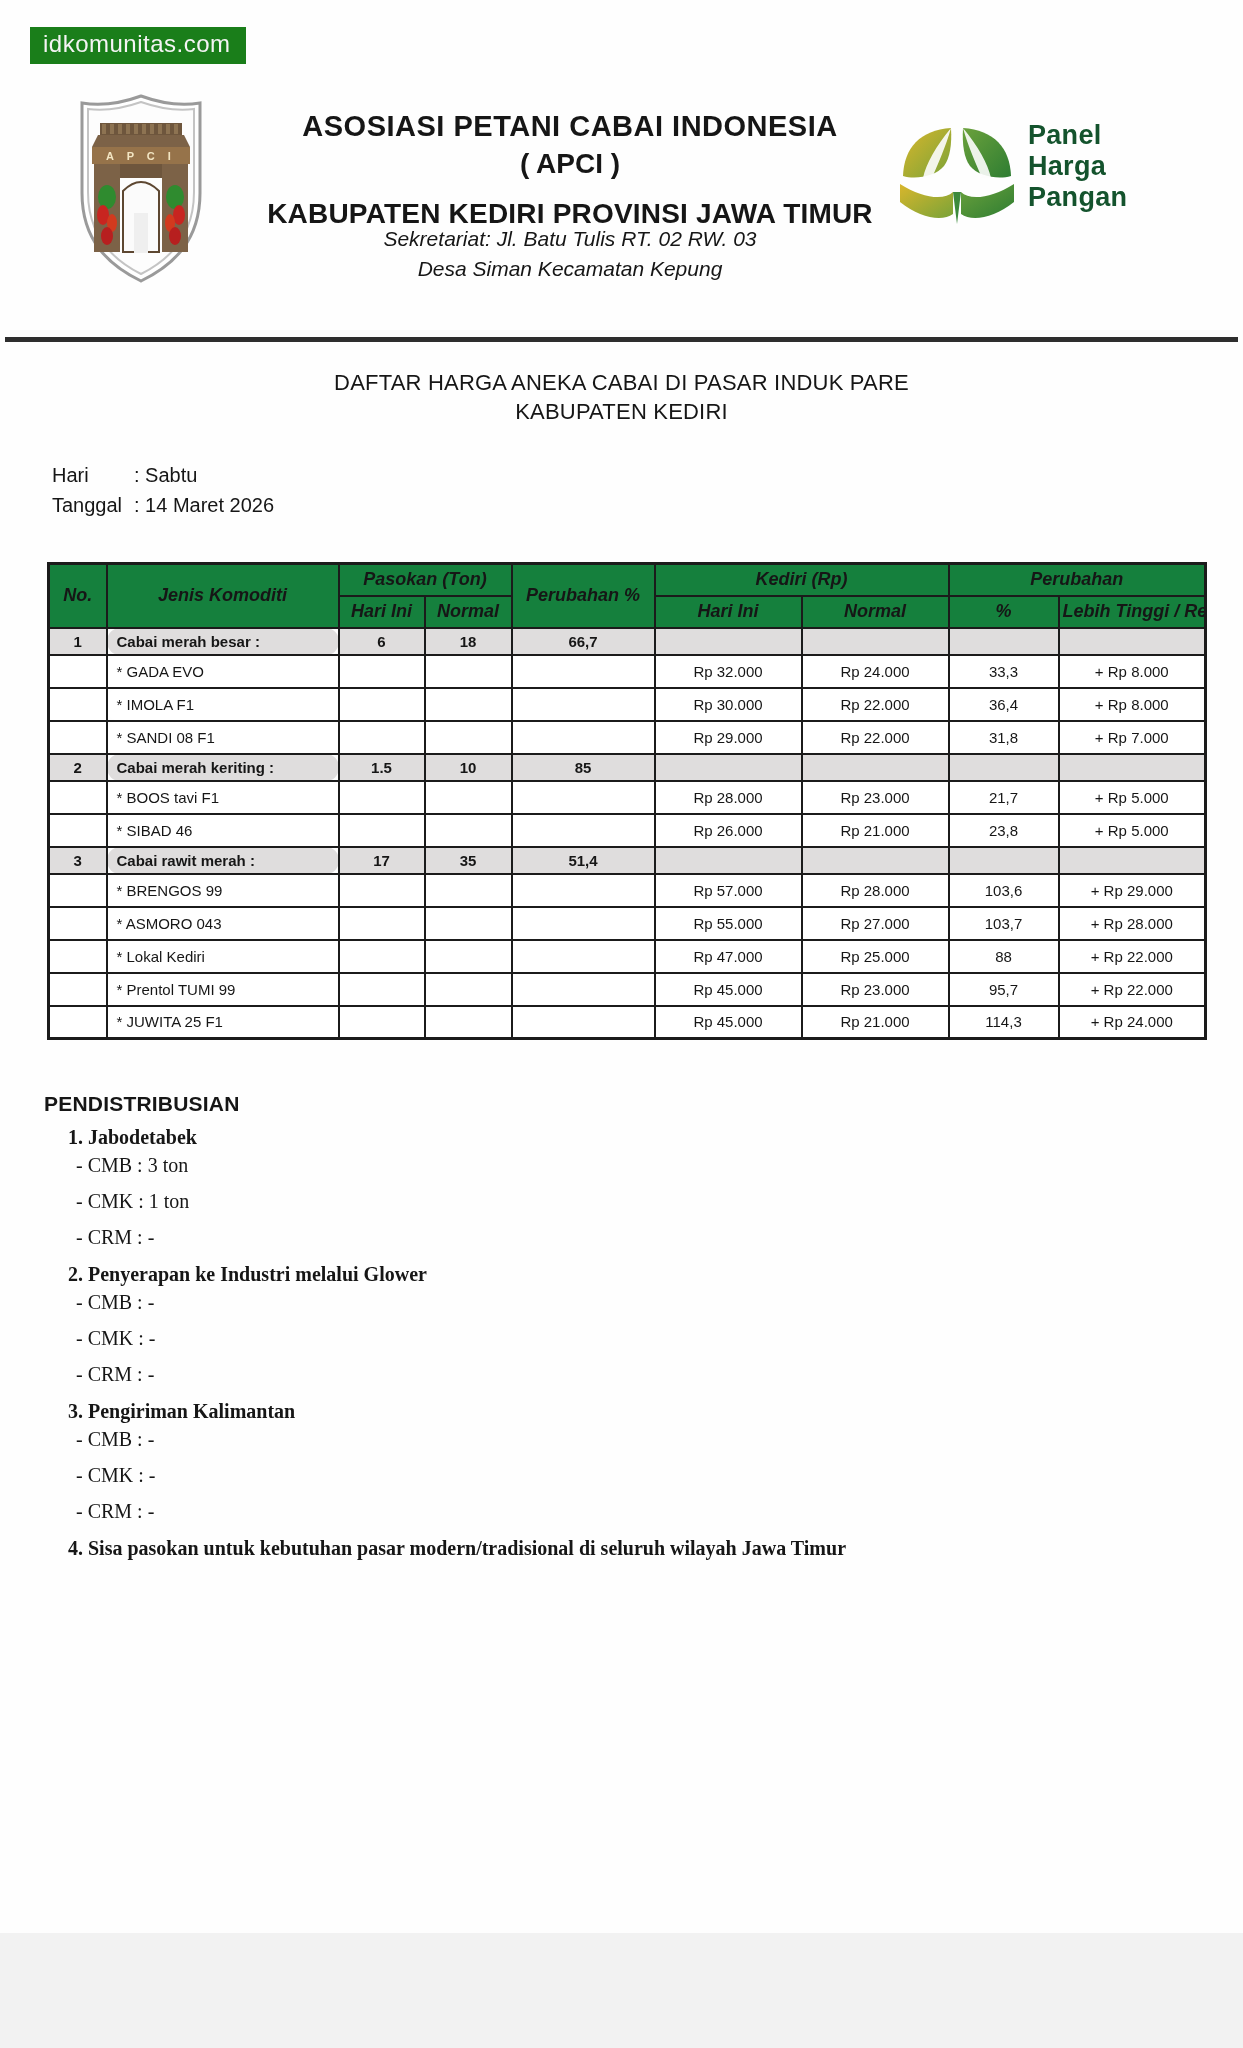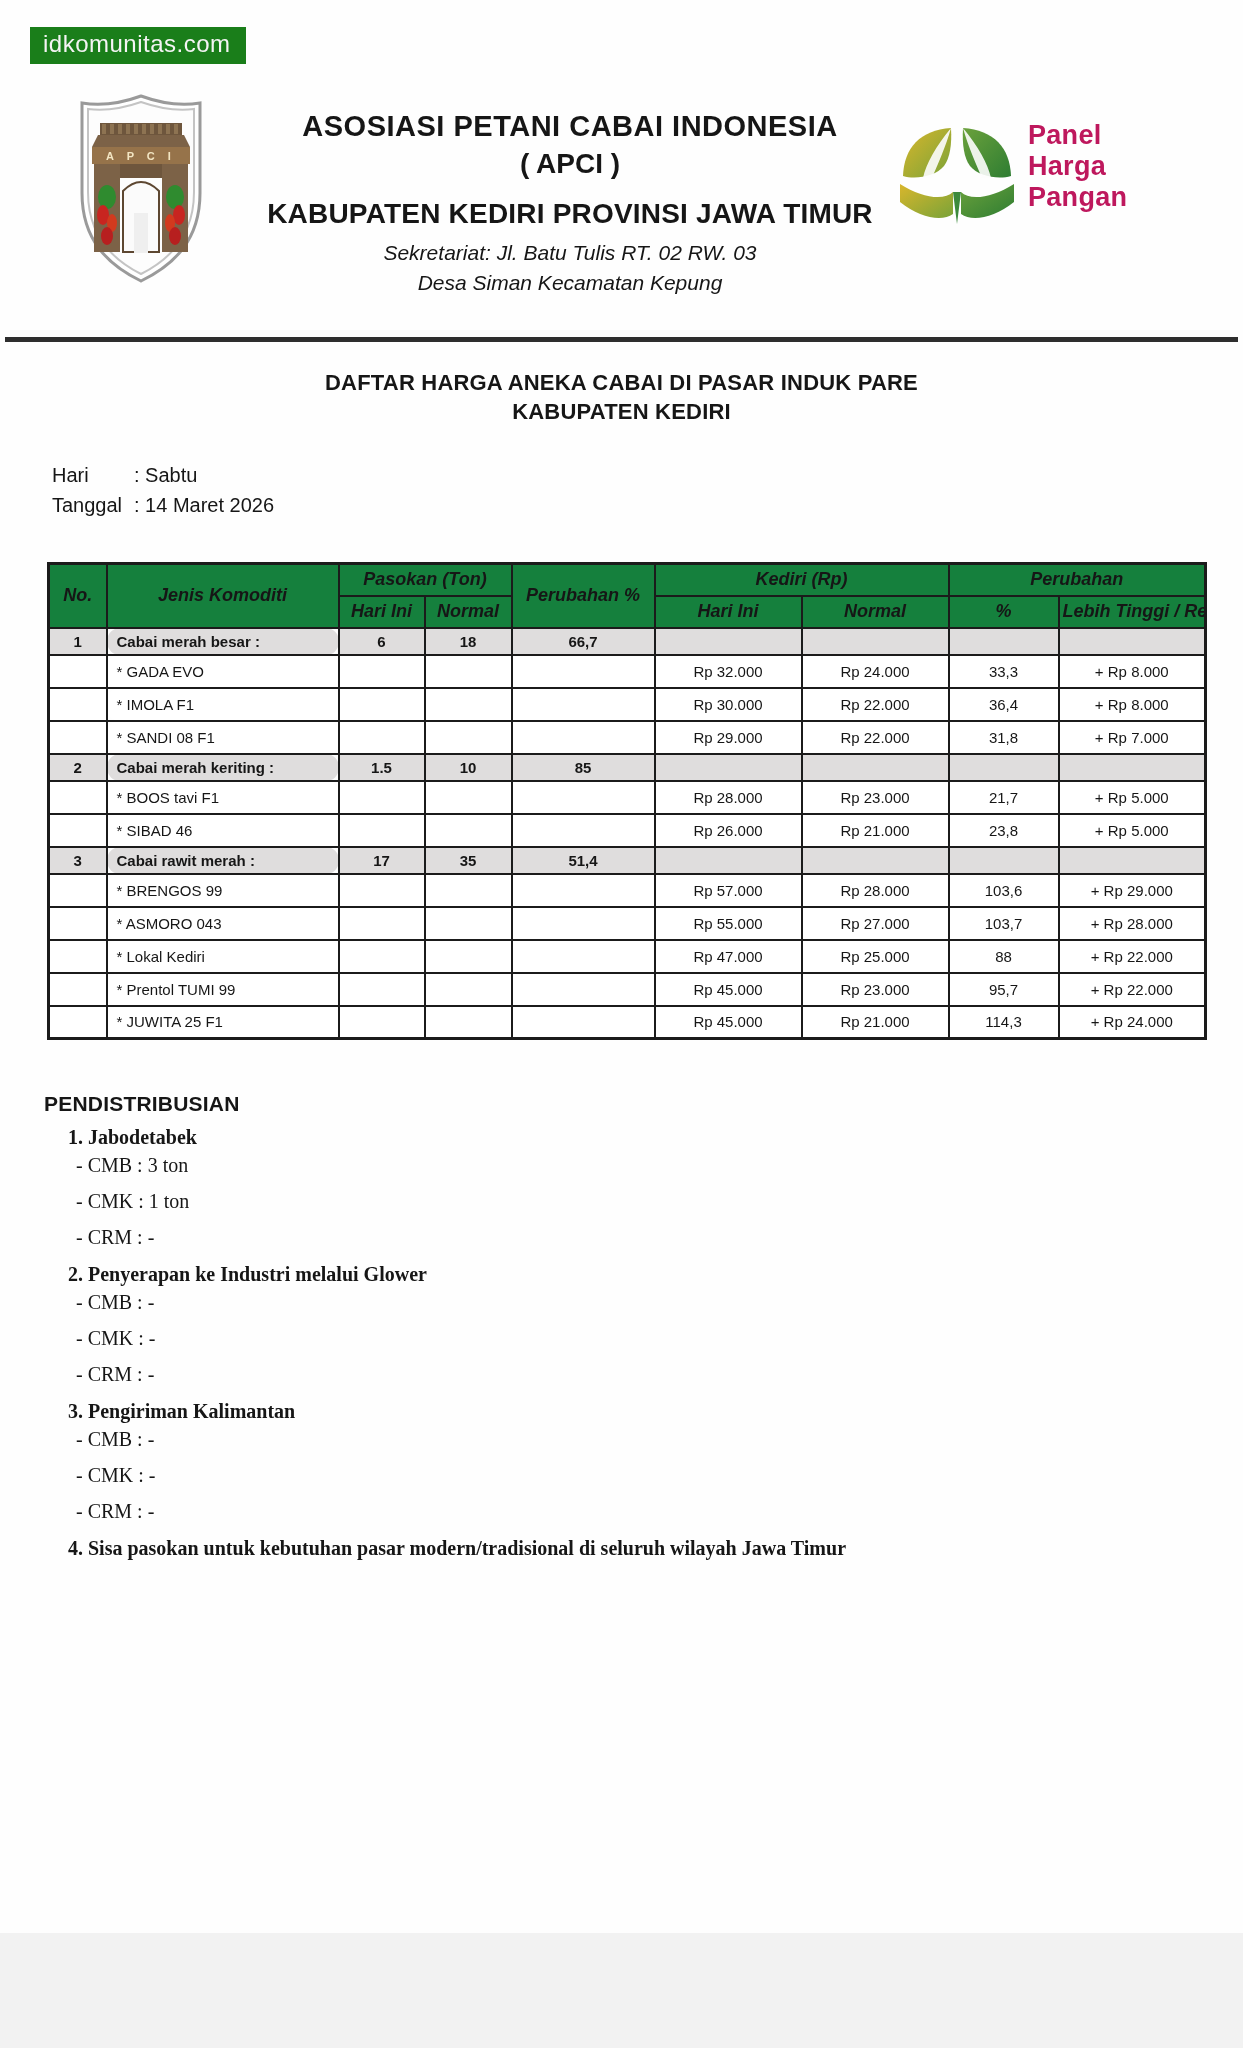--- a/index.html
+++ b/index.html
@@ -28,38 +28,38 @@
   
   .header { position: relative; height: 337px; }
   .shield { position: absolute; left: 78px; top: 93px; width: 126px; height: 192px; }
   .org-block {
     position: absolute; left: 210px; top: 112px; width: 720px;
     text-align: center; line-height: 1.0;
   }
   .org-line1 { font-size: 29px; font-weight: bold; letter-spacing: 0.5px; }
   .org-line2 { font-size: 28px; font-weight: bold; margin-top: 9px; }
   .org-line3 { font-size: 28px; font-weight: bold; margin-top: 22px; letter-spacing: 0.2px; }
-  .org-sekretariat { font-size: 21px; font-style: italic; margin-top: 14px; }
+  .org-sekretariat { font-size: 21px; font-style: italic; }
   .org-desa { font-size: 21px; font-style: italic; margin-top: 9px; }
   .php-logo { position: absolute; left: 896px; top: 120px; width: 330px; height: 110px; }
   .php-icon { position: absolute; left: 0; top: 4px; }
   .php-text {
     position: absolute; left: 132px; top: 0px;
-    color: #be185d; font-weight: bold; font-size: 27px; line-height: 31px;
+    color: #14532d; font-weight: bold; font-size: 27px; line-height: 31px;
     letter-spacing: 0.3px;
   }
 
   .double-rule {
     margin: 0 5px; height: 5px;
     border-top: 3px solid #2e2e2e;
     border-bottom: 2px solid #2e2e2e;
   }
 
   
-  .doc-title { text-align: center; margin-top: 26px; font-weight: bold; font-size: 22px; line-height: 29px; letter-spacing: 0.2px; }
+  .doc-title { text-align: center; margin-top: 26px; font-weight: normal; font-size: 22px; line-height: 29px; letter-spacing: 0.2px; }
 
   
   .meta { margin: 34px 0 0 52px; font-size: 20px; line-height: 30px; }
   .meta-label { display: inline-block; width: 82px; }
 
   
   table.price {
     margin: 42px 0 0 47px;
     border-collapse: collapse; table-layout: fixed;
     width: 1157px;

